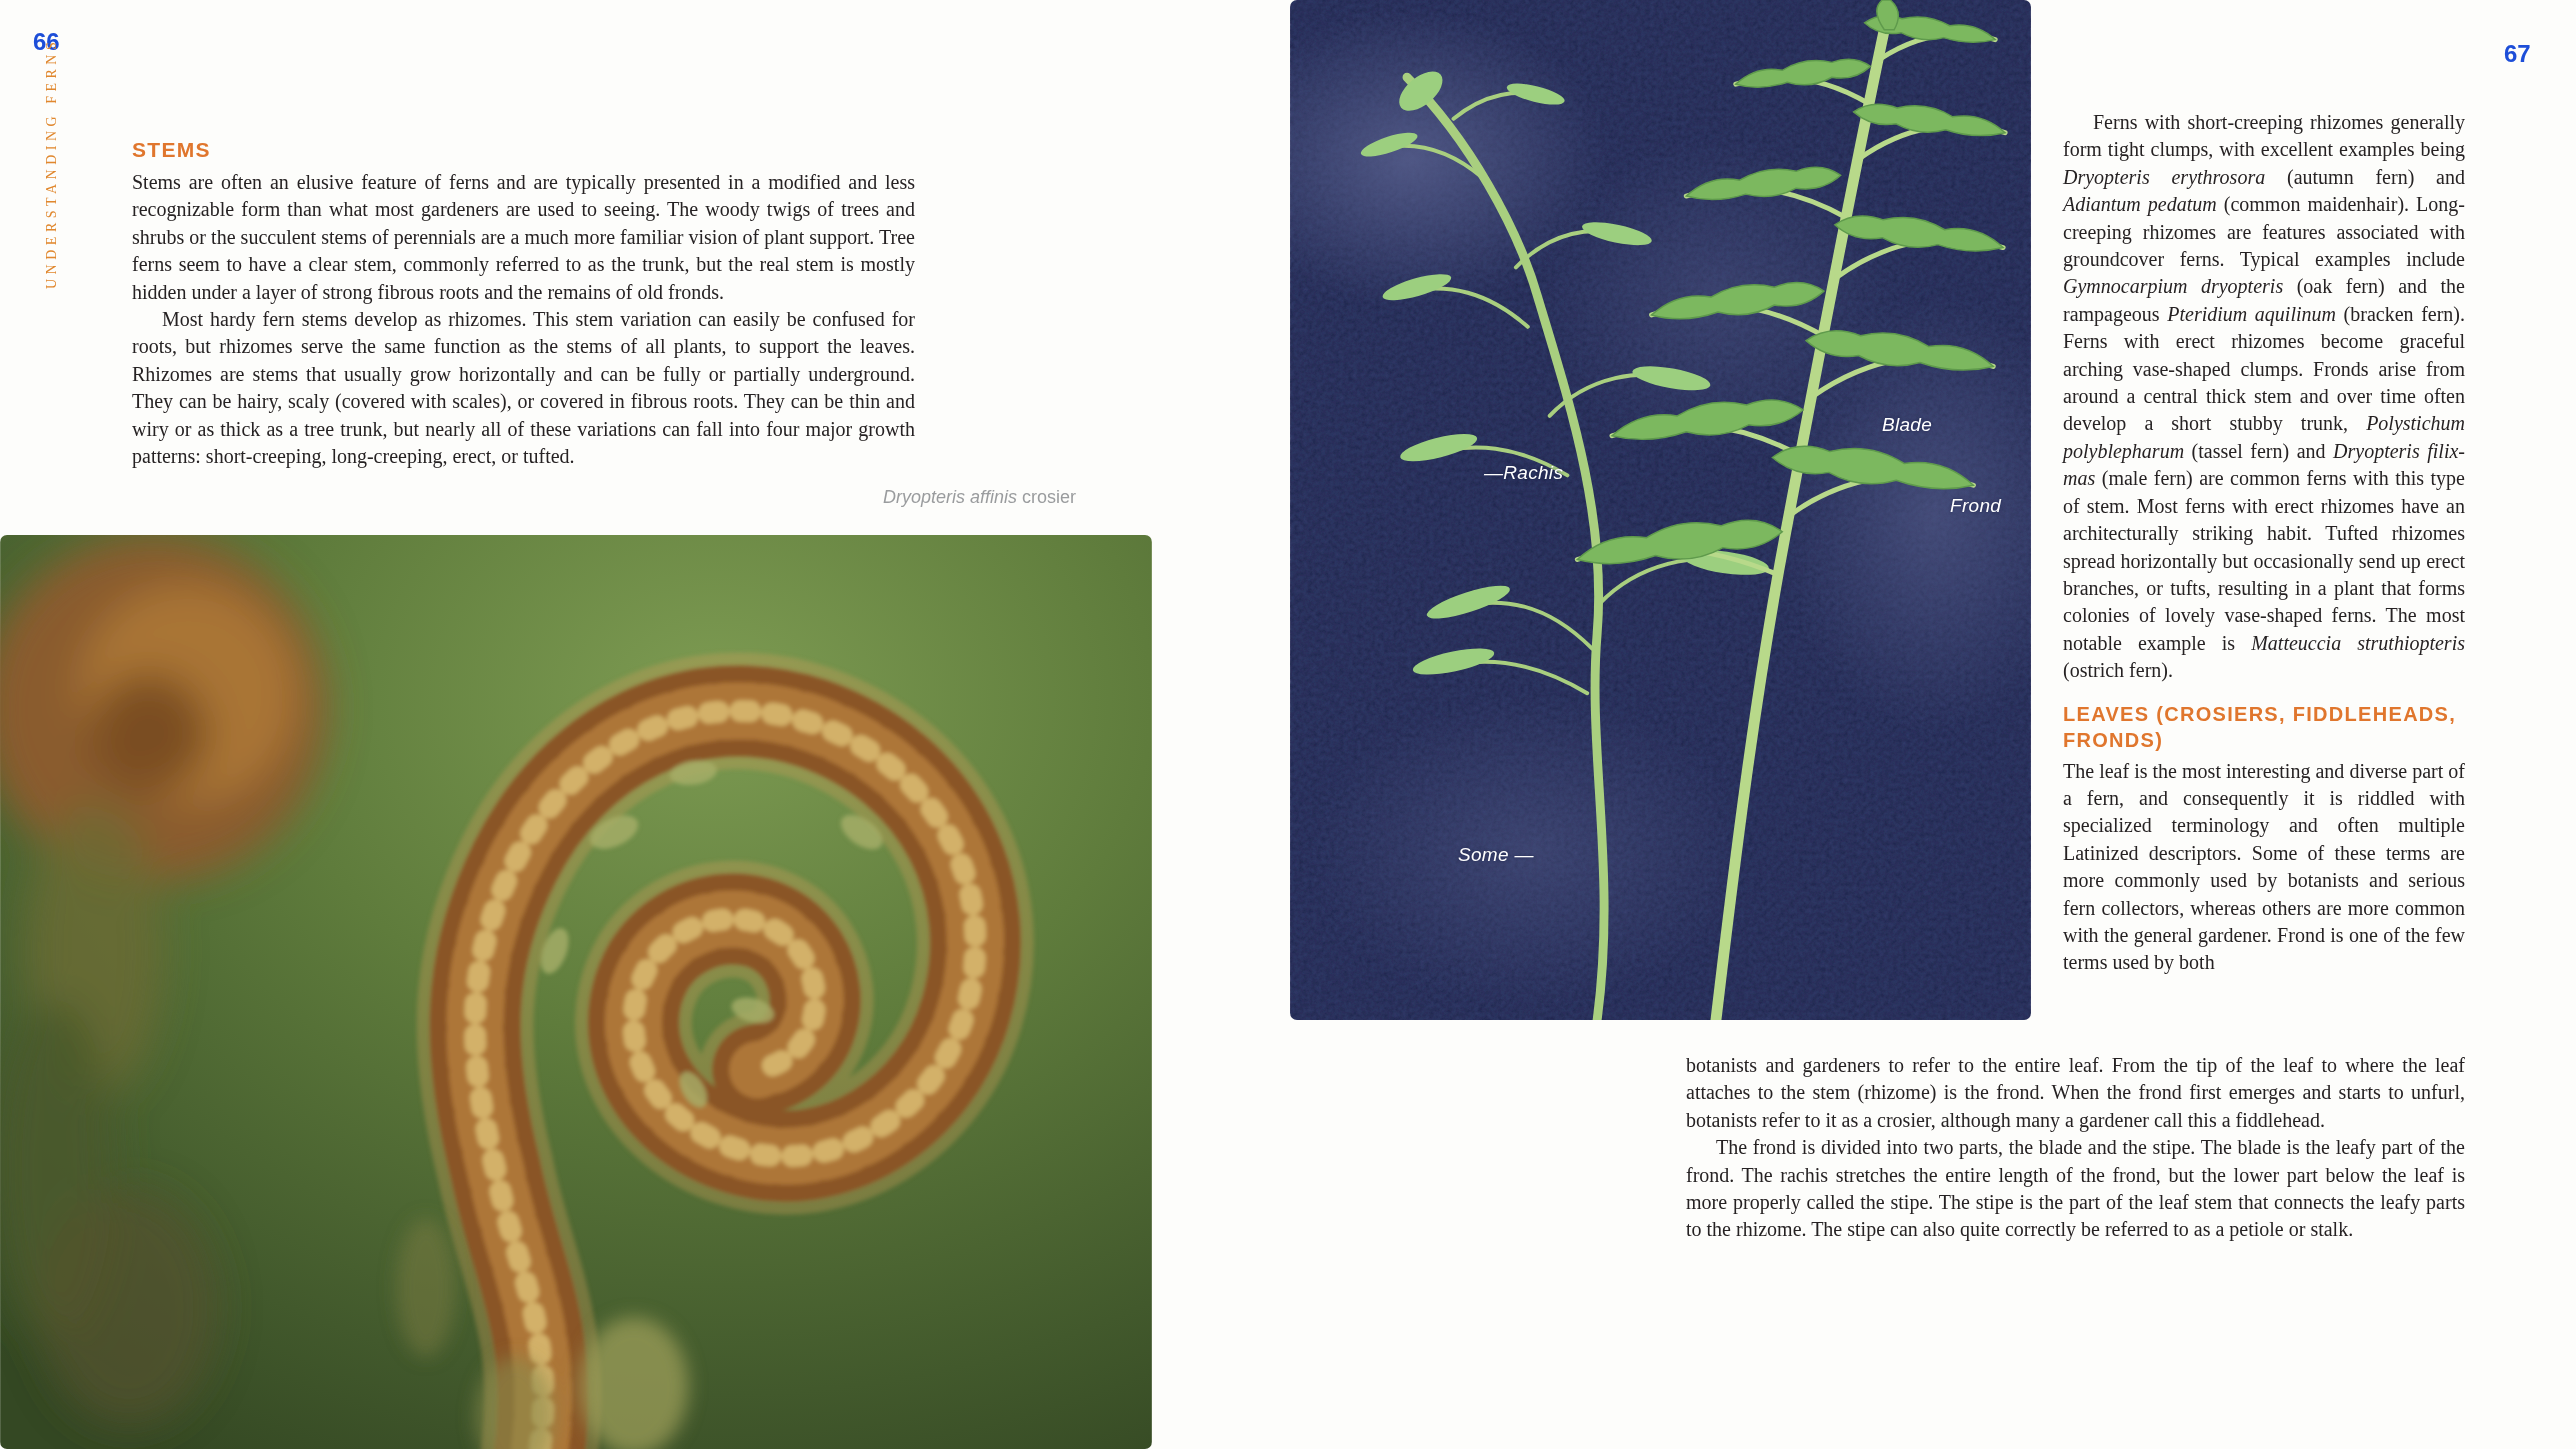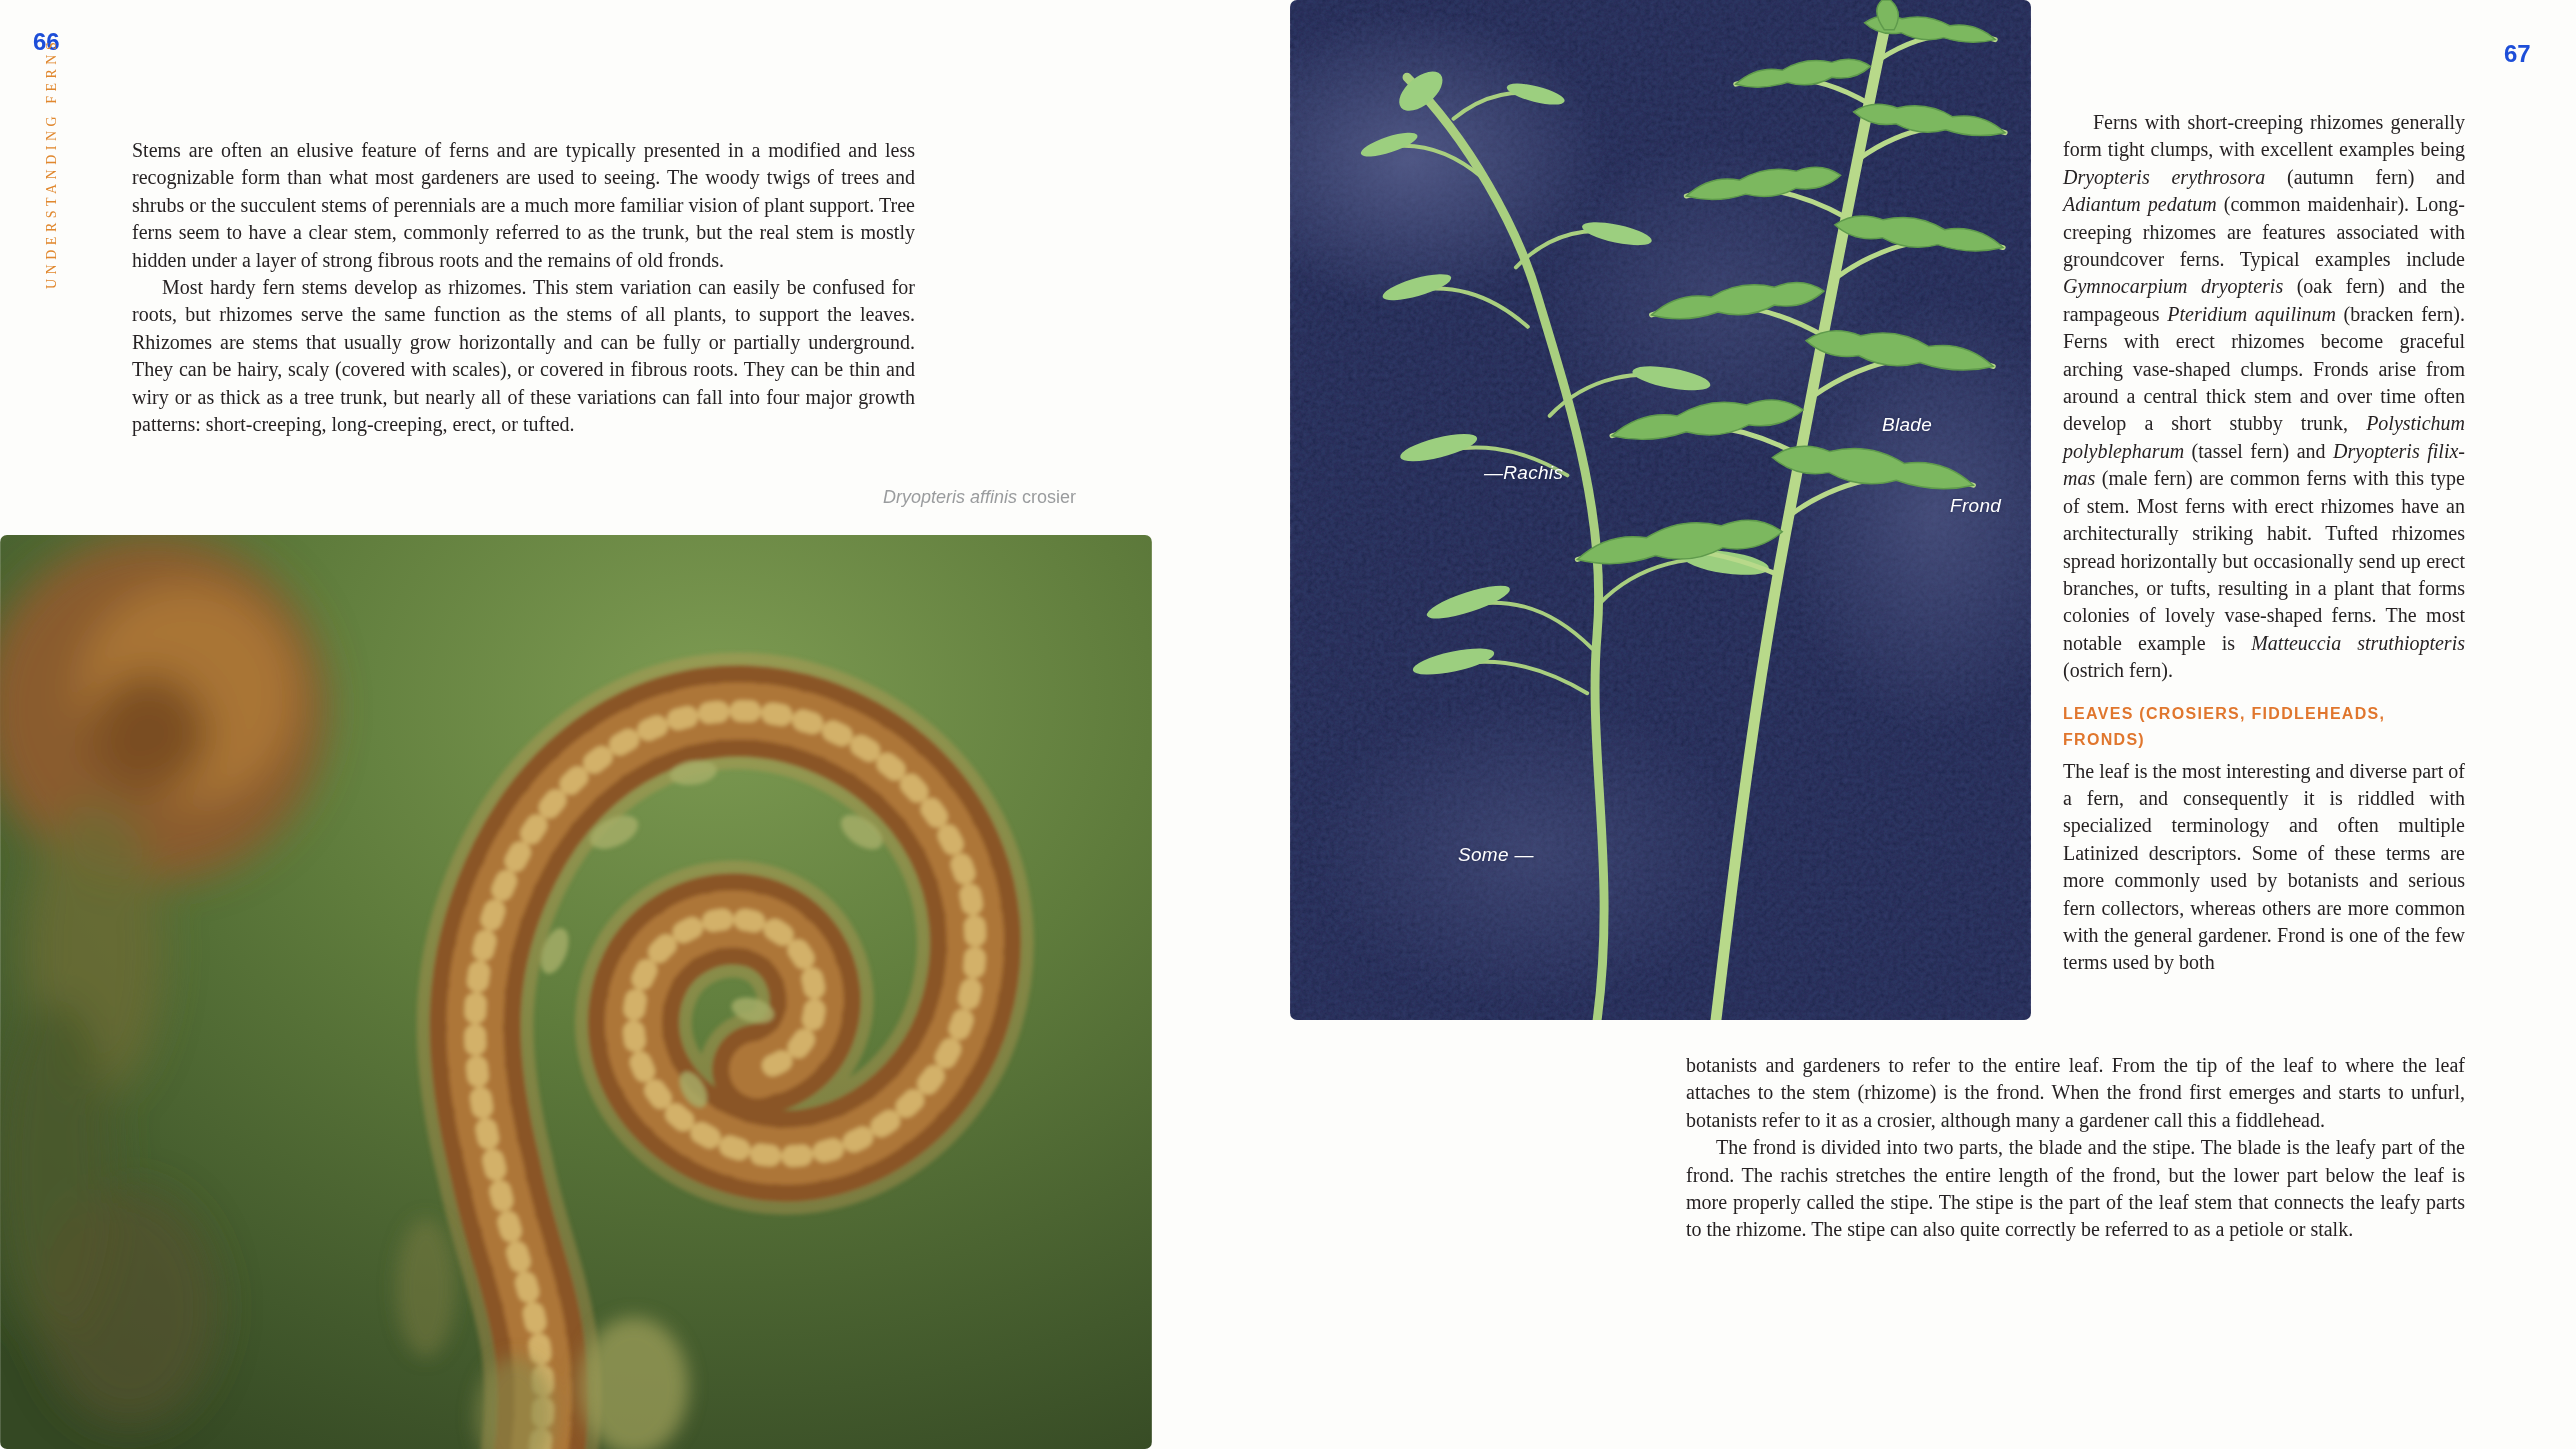--- a/index.html
+++ b/index.html
@@ -9,21 +9,21 @@
            font-size:24px;color:#1d4ed8;}
   .vert{position:absolute;top:289px;left:44px;transform:rotate(-90deg);transform-origin:0 0;
         font-family:"Liberation Serif",serif;font-size:14px;letter-spacing:4.5px;
         color:#e0872d;white-space:nowrap;}
   .sec-head{font-family:"Liberation Sans",sans-serif;font-weight:700;font-size:21px;
             letter-spacing:1.3px;color:#e0762d;margin:0 0 6px 0;line-height:26px;}
   .bodytext{font-size:20px;line-height:27.4px;text-align:justify;margin:0;}
   .indent{text-indent:30px;}
   .leftcol{position:absolute;left:132px;top:137px;width:783px;}
   .rightcol{position:absolute;left:2063px;top:109px;width:402px;}
-  .rightcol .sec-head{margin:16px 0 5px 0;font-size:16px;line-height:26px;}
+  .rightcol .sec-head{margin:16px 0 5px 0;font-size:20px;line-height:26px;}
   .fullwide{position:absolute;left:1686px;top:1052px;width:779px;}
   .caption{position:absolute;left:694px;top:487px;width:382px;text-align:right;
            font-family:"Liberation Sans",sans-serif;font-size:18px;color:#9a9c9e;}
   .caption .it{font-style:italic;margin-left:13px;}
   .it{font-style:italic;}
   .photo{position:absolute;overflow:hidden;border-radius:7px;}
   .photo svg{display:block;}
   .photo-left{left:0;top:535px;width:1152px;height:914px;}
   .photo-mid{left:1290px;top:0;width:741px;height:1020px;}
   .figlabel{position:absolute;font-family:"Liberation Sans",sans-serif;font-style:italic;
@@ -33,20 +33,21 @@
 </head>
 <body>
 
 <div class="spread">
 
   <div class="pagenum" style="left:33px;top:28px;">66</div>
 
   <div class="vert">UNDERSTANDING FERNS</div>
 
   <div class="leftcol">
+    <h2 class="sec-head">STEMS</h2>
     <p class="bodytext">Stems are often an elusive feature of ferns and are typically presented in a modified and less recognizable form than what most gardeners are used to seeing. The woody twigs of trees and shrubs or the succulent stems of perennials are a much more familiar vision of plant support. Tree ferns seem to have a clear stem, commonly referred to as the trunk, but the real stem is mostly hidden under a layer of strong fibrous roots and the remains of old fronds.</p>
     <p class="bodytext indent">Most hardy fern stems develop as rhizomes. This stem variation can easily be confused for roots, but rhizomes serve the same function as the stems of all plants, to support the leaves. Rhizomes are stems that usually grow horizontally and can be fully or partially underground. They can be hairy, scaly (covered with scales), or covered in fibrous roots. They can be thin and wiry or as thick as a tree trunk, but nearly all of these variations can fall into four major growth patterns: short-creeping, long-creeping, erect, or tufted.</p>
   </div>
 
   <div class="caption"><span class="it">Dryopteris affinis</span><span> crosier</span></div>
 
   <div class="photo photo-left">
     <svg width="1152" height="914" viewBox="0 0 1163 923">
       <defs>
         <radialGradient id="bgGreen" cx="62%" cy="18%" r="95%">

